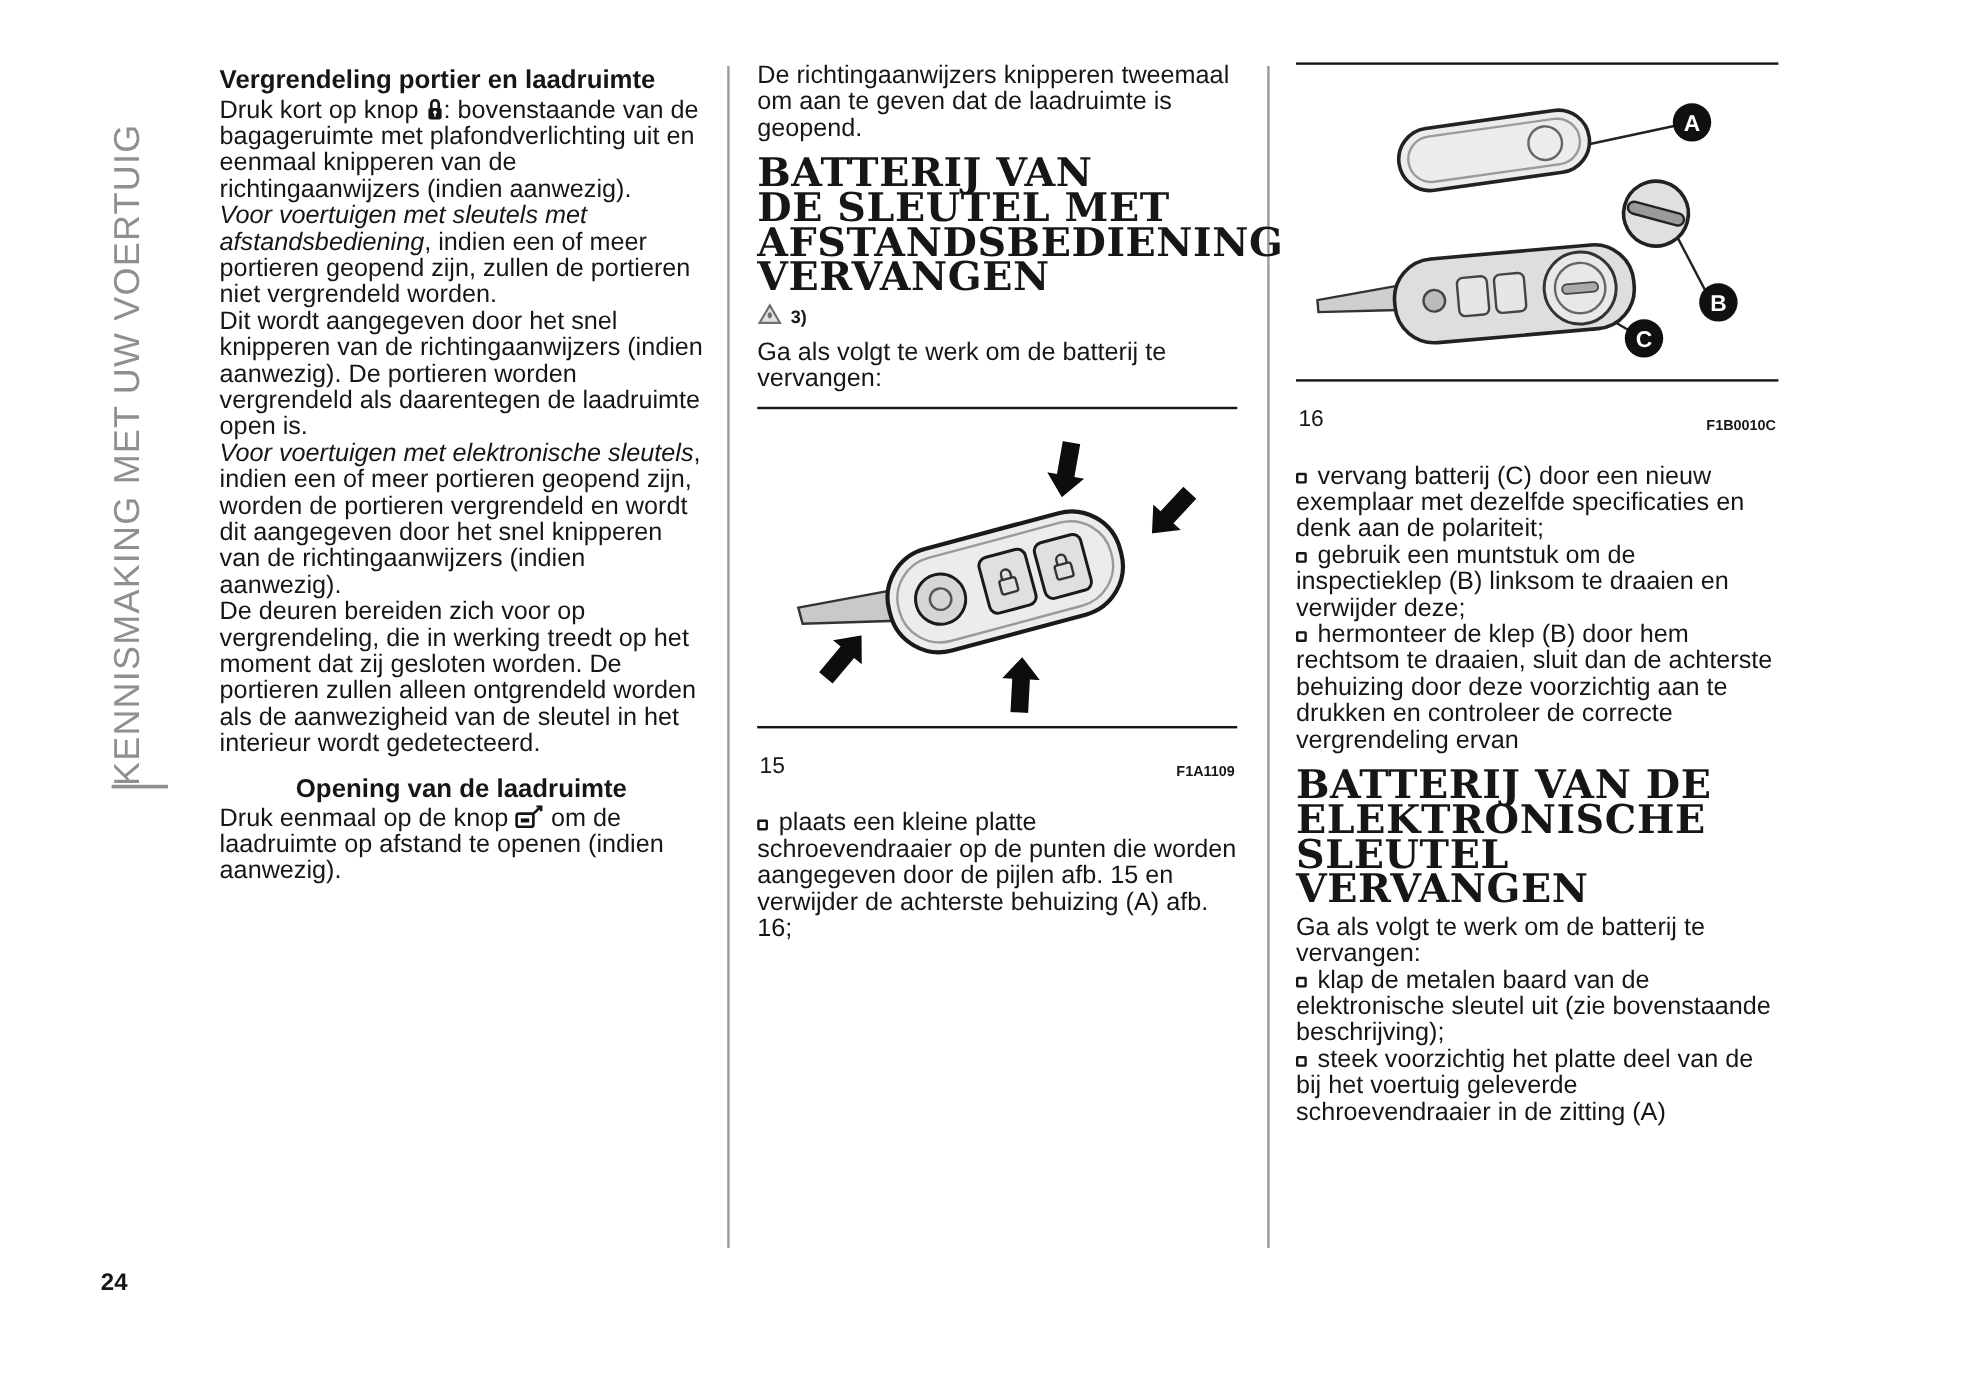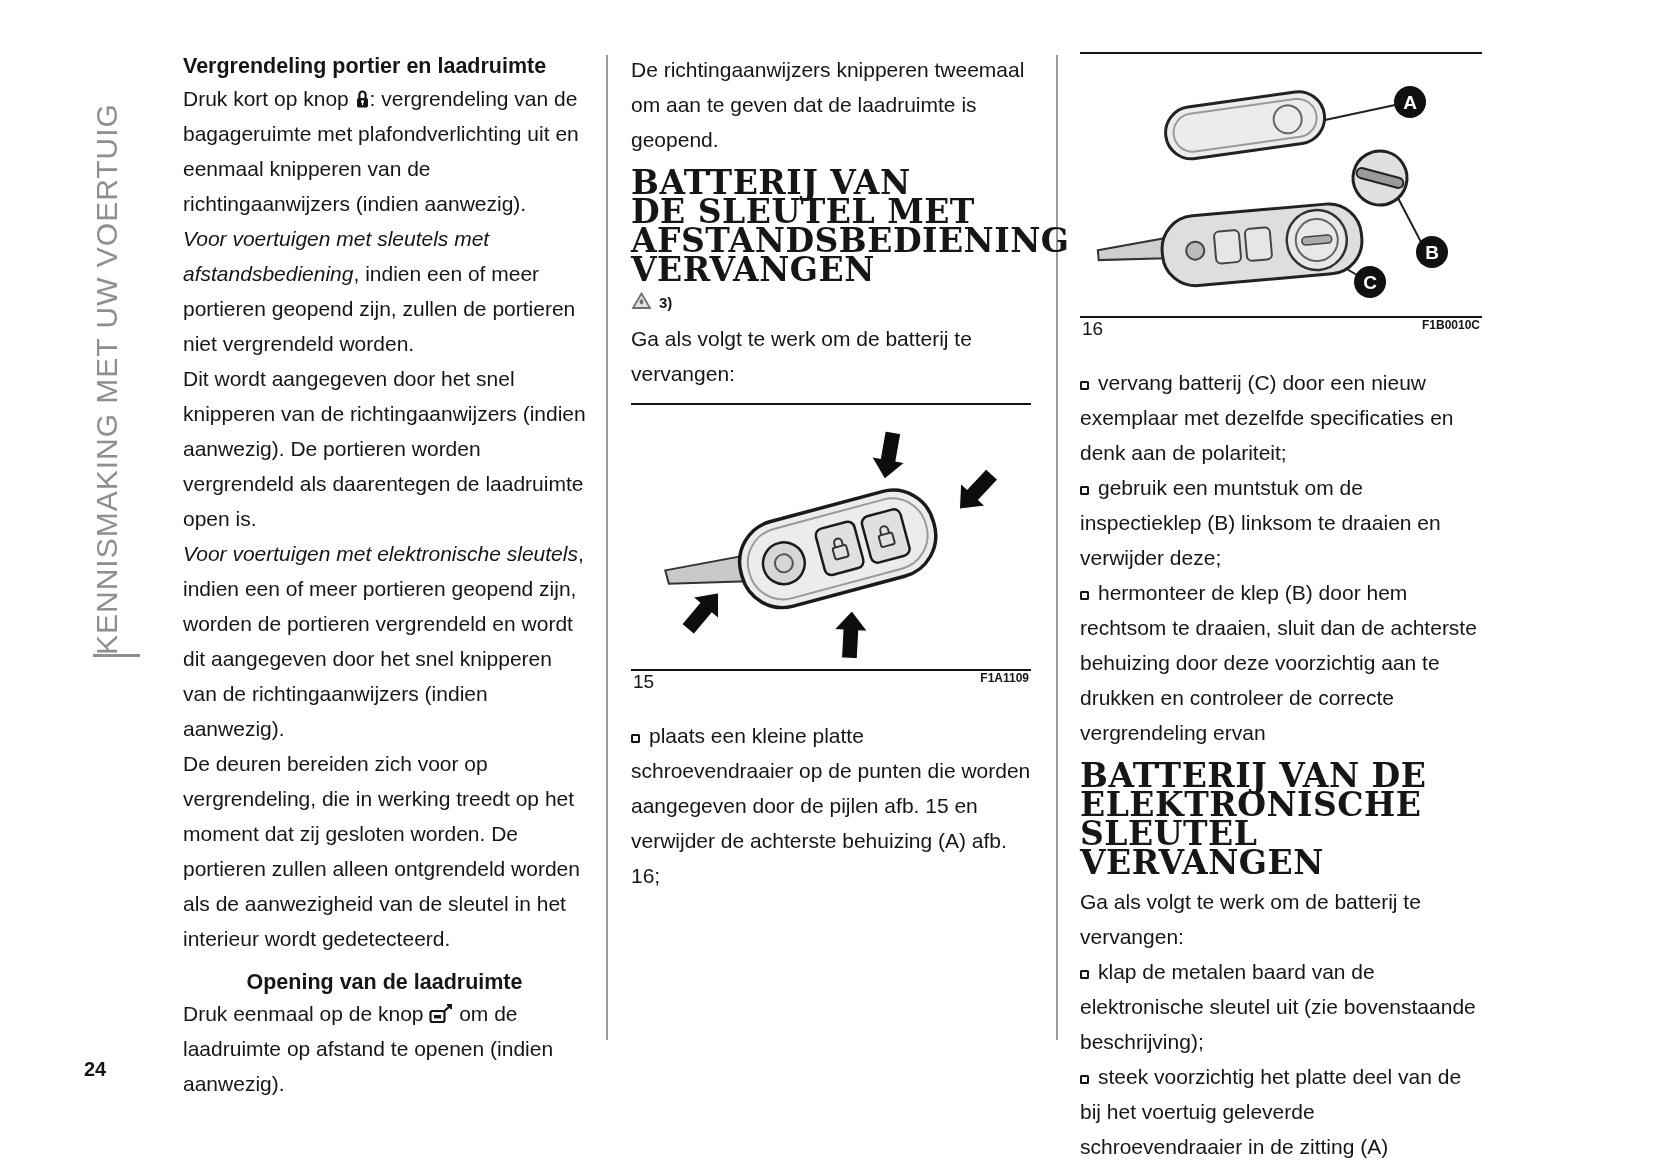--- a/index.html
+++ b/index.html
@@ -18,37 +18,37 @@
   .chapter-rule { position: absolute; left: 93px; top: 654px; width: 47px; height: 3px; background: #8f8f8f; }
   .v-sep { position: absolute; top: 55px; width: 2px; height: 985px; background: #9a9a9a; }
   .sep1 { left: 606px; } .sep2 { left: 1056px; }
   .page-number { position: absolute; left: 84px; top: 1058px; font-size: 20px; font-weight: bold; }
 
   .col { position: absolute; top: 52px; }
   .col1 { left: 183px; width: 403px; }
   .col2 { left: 631px; width: 400px; }
   .col3 { left: 1080px; width: 402px; }
 
-  .body-text { font-size: 21px; line-height: 35px; margin: 0; }
+  .body-text { font-size: 21px; line-height: 22px; margin: 0; }
   .it { font-style: italic; }
   .sub-heading { font-size: 21.5px; font-weight: bold; line-height: 28.5px; margin: 0; }
   .mt { margin-top: 12px; text-align: center; }
   .caps-heading {
     font-family: "DejaVu Serif", serif; font-weight: bold;
     font-size: 33px; line-height: 29px; letter-spacing: 0.5px;
     white-space: pre-line; margin: 11px 0 7px;
   }
   .note-row { display: flex; align-items: center; gap: 7px; margin: 6px 0 7px; }
   .note-ref { font-size: 15px; font-weight: bold; }
 
   .fig { margin: 12px 0 0; }
   .fig-rule { height: 2px; background: #141414; }
   .fig-canvas { padding: 6px 0; }
   .fig-canvas svg { display: block; }
-  .fig-caption { display: flex; justify-content: space-between; align-items: flex-start; padding: 0 2px 2px; }
+  .fig-caption { display: flex; justify-content: space-between; align-items: flex-end; padding: 21px 2px 2px; }
   .fig-num { font-size: 19px; }
   .fig-code { font-size: 12px; font-weight: bold; }
 
   .bullets { margin-top: 23px; }
   .sq {
     display: inline-block; width: 9px; height: 9px;
     border: 2.5px solid #141414; border-radius: 1.5px; margin-right: 9px;
   }
   .inline-icon svg { vertical-align: -3px; }
   .callout-circle { fill: #101010; }
@@ -70,21 +70,21 @@
   <div class="v-sep sep2"></div>
   <div class="page-number">24</div>
 
   <div class="col col1">
     <h3 class="sub-heading">Vergrendeling portier en laadruimte</h3>
     <p class="body-text"><span>Druk kort op knop </span><span class="inline-icon"><svg width="15" height="20" viewBox="0 0 15 20">
             <path d="M4.4,9 V5.6 a3.1,3.1 0 0 1 6.2,0 V9" fill="none" stroke="#141414" stroke-width="2.2"></path>
             <rect x="2" y="9" width="11" height="9.5" rx="1.8" fill="#141414"></rect>
             <circle cx="7.5" cy="12.6" r="1.5" fill="#ffffff"></circle>
             <rect x="6.9" y="13" width="1.2" height="3.2" fill="#ffffff"></rect>
-          </svg></span><span>: vergrendeling van de bagageruimte met plafondverlichting uit en eenmaal knipperen van de richtingaanwijzers (indien aanwezig).</span></p>
+          </svg></span><span>: bovenstaande van de bagageruimte met plafondverlichting uit en eenmaal knipperen van de richtingaanwijzers (indien aanwezig).</span></p>
     <p class="body-text"><span class="it">Voor voertuigen met sleutels met afstandsbediening</span><span>, indien een of meer portieren geopend zijn, zullen de portieren niet vergrendeld worden.</span></p>
     <p class="body-text">Dit wordt aangegeven door het snel knipperen van de richtingaanwijzers (indien aanwezig). De portieren worden vergrendeld als daarentegen de laadruimte open is.</p>
     <p class="body-text"><span class="it">Voor voertuigen met elektronische sleutels</span><span>, indien een of meer portieren geopend zijn, worden de portieren vergrendeld en wordt dit aangegeven door het snel knipperen van de richtingaanwijzers (indien aanwezig).</span></p>
     <p class="body-text">De deuren bereiden zich voor op vergrendeling, die in werking treedt op het moment dat zij gesloten worden. De portieren zullen alleen ontgrendeld worden als de aanwezigheid van de sleutel in het interieur wordt gedetecteerd.</p>
     <h3 class="sub-heading mt">Opening van de laadruimte</h3>
     <p class="body-text"><span>Druk eenmaal op de knop </span><span class="inline-icon"><svg width="24" height="20" viewBox="0 0 24 20">
             <rect x="1.5" y="7" width="14" height="11" rx="2" fill="none" stroke="#141414" stroke-width="2.2"></rect>
             <path d="M15.5,7 L21.5,1.5" stroke="#141414" stroke-width="2.2" fill="none"></path>
             <path d="M18,1 h4 v4" fill="none" stroke="#141414" stroke-width="2"></path>
             <rect x="5" y="11" width="7" height="3.4" fill="#141414"></rect>

